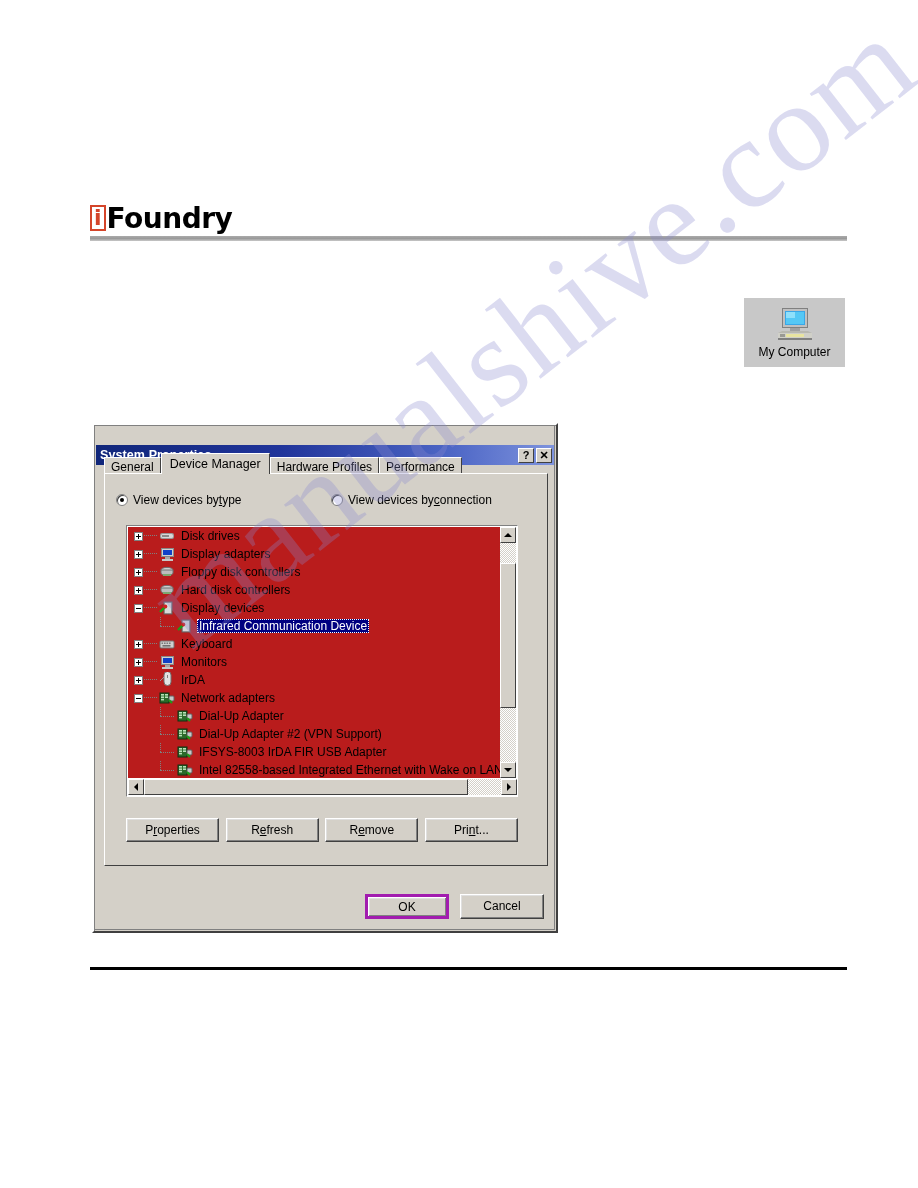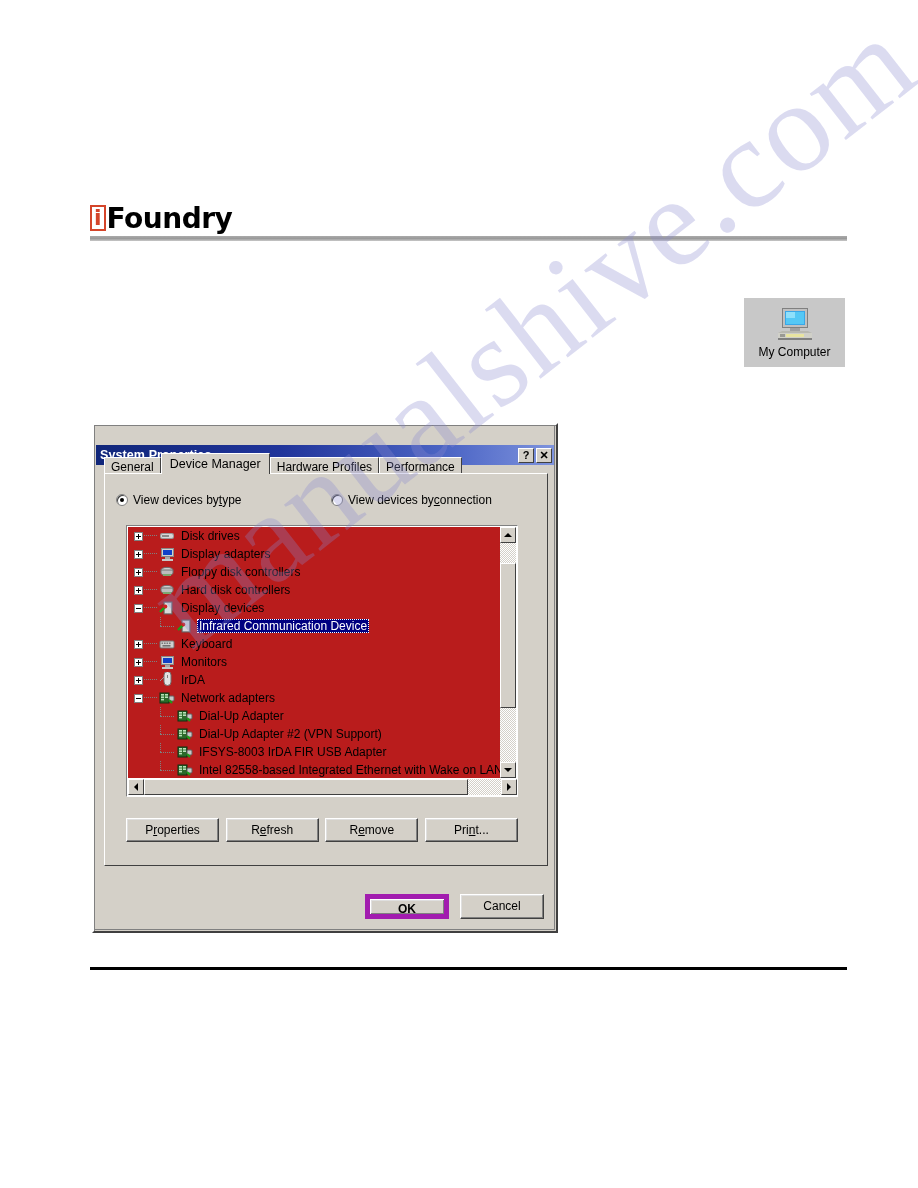--- a/index.html
+++ b/index.html
@@ -462,24 +462,24 @@
 
   
   #okrow {
     position: absolute;
     right: 12px; bottom: 12px;
     display: flex;
     gap: 11px;
   }
   #okrow .w95btn { width: 84px; height: 25px; line-height: 23px; }
   #okrow .w95btn.default {
-    border: 5px solid #a21caf;
+    border: 3px solid #a21caf;
     box-shadow: inset 1px 1px 0 #ffffff, inset -1px -1px 0 #808080, inset 2px 2px 0 #dfdfdf;
     line-height: 21px;
-    font-weight: bold;
+    font-weight: normal;
   }
 </style>
 </head>
 <body>
 
 <div id="watermark">
   <div class="wm-text wm-a">manualshive.com</div>
 </div>
 
 <div id="logo">

